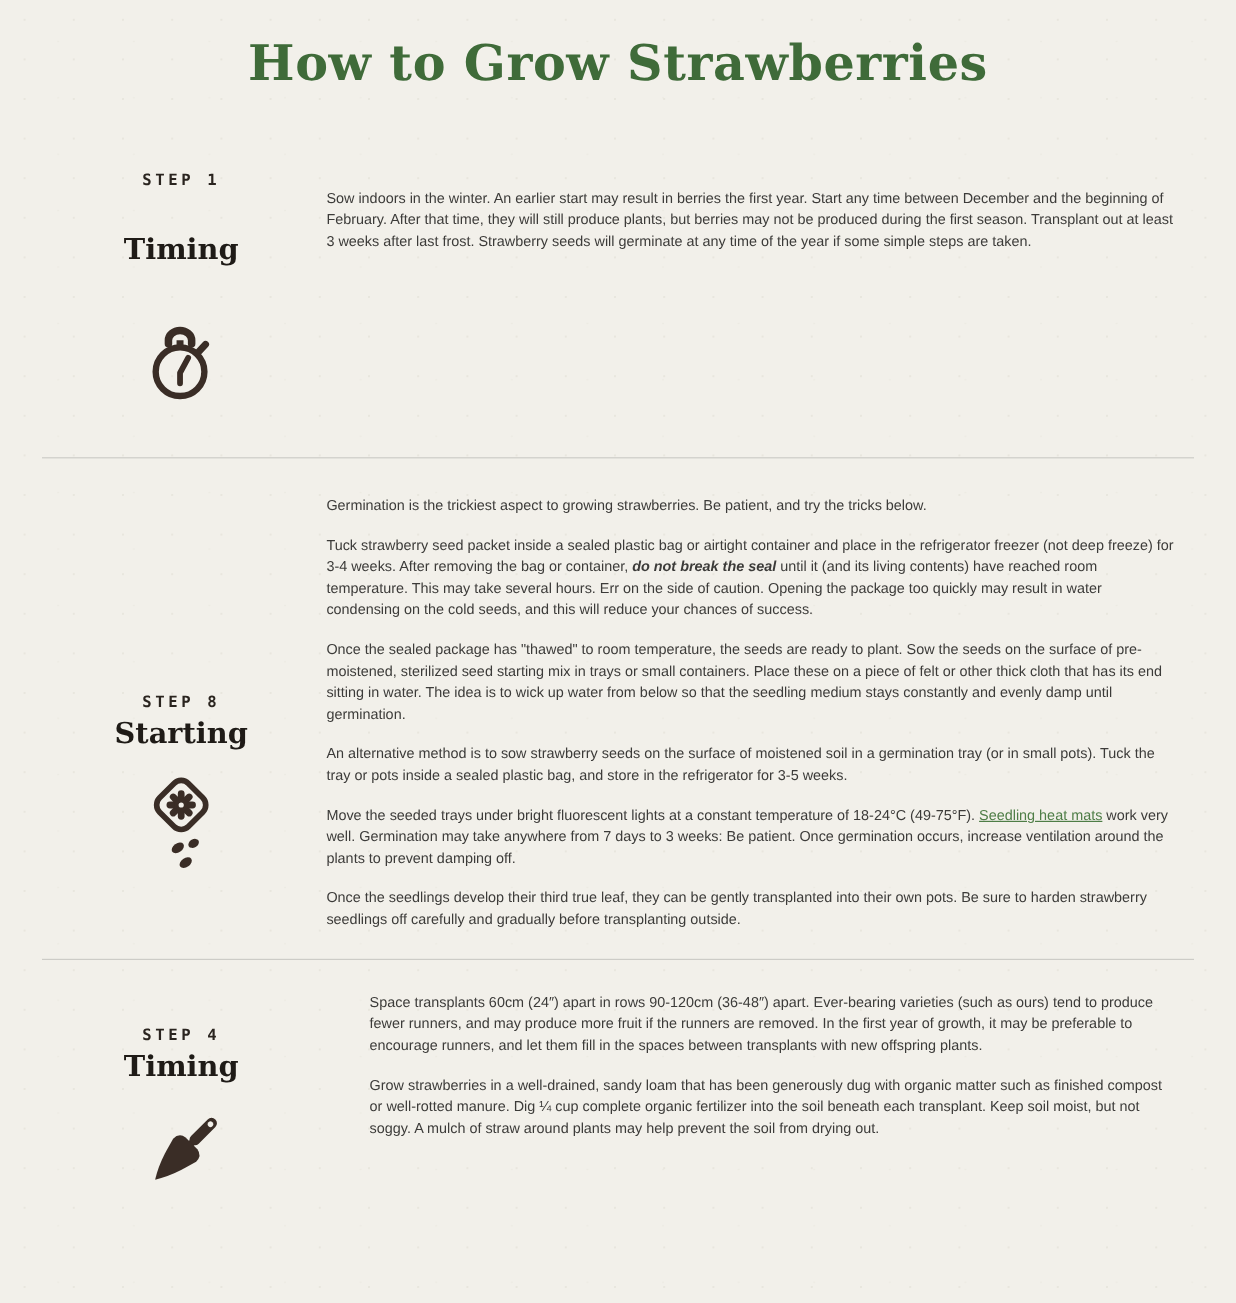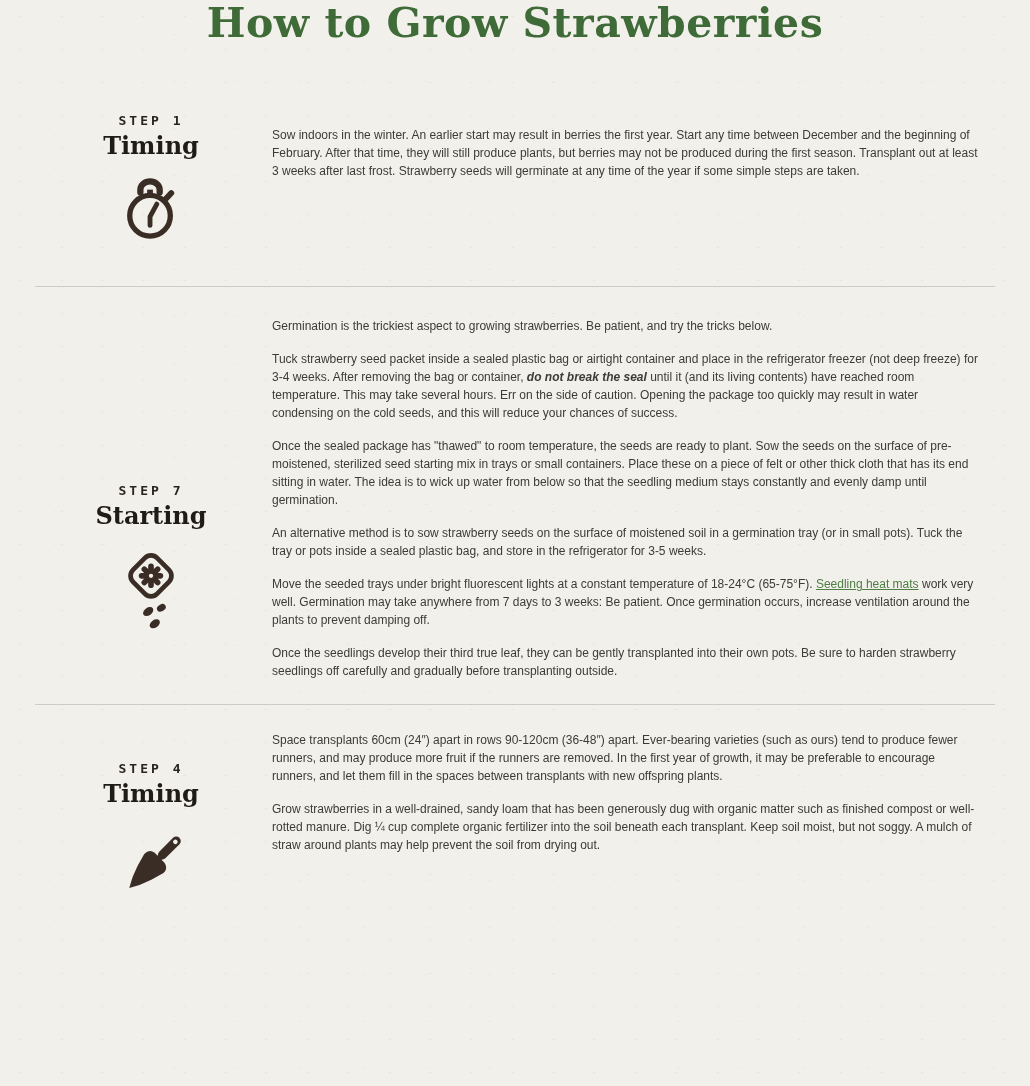--- a/index.html
+++ b/index.html
@@ -13,20 +13,21 @@
     height: 1086px;
     margin: 0 auto;
     background-color: #f2f0ea;
     background-image:
       radial-gradient(rgba(190,185,168,0.18) 1px, transparent 1.2px),
       radial-gradient(rgba(205,200,185,0.15) 1px, transparent 1.2px);
     background-size: 41px 33px, 63px 47px;
     background-position: 0 0, 17px 11px;
     overflow: hidden;
     box-sizing: border-box;
+    padding-top: 30px;
   }
   .page-title {
     margin: 0;
     text-align: center;
     font-family: "DejaVu Serif", serif;
     font-weight: 700;
     font-size: 41px;
     line-height: 1.15;
     color: #3f6b39;
     letter-spacing: 0.5px;
@@ -35,21 +36,21 @@
   .section-1 { margin-top: 58px; }
   .step-col {
     width: 272px;
     flex: none;
     box-sizing: border-box;
     display: flex;
     flex-direction: column;
     align-items: center;
     padding-left: 30px;
   }
-  .section-1 .step-col { padding-top: 8px; }
+  .section-1 .step-col { padding-top: 8px; gap: 32px; }
   .section-2 .step-col { padding-top: 196px; }
   .section-3 .step-col { padding-top: 56px; }
   .step-label {
     font-family: "DejaVu Sans Mono", monospace;
     font-weight: 700;
     font-size: 13px;
     letter-spacing: 3px;
     color: #2a241f;
   }
   .step-title {
@@ -63,21 +64,21 @@
   .text-col {
     flex: 1;
     box-sizing: border-box;
     padding-right: 48px;
     color: #3c3b39;
     font-size: 12px;
     line-height: 1.5;
   }
   .section-1 .text-col { padding-top: 21px; }
   .section-2 .text-col { padding-top: 30px; }
-  .section-3 .text-col { padding-top: 26px; }
+  .section-3 .text-col { padding-top: 26px; margin-left: 36px; }
   .text-col p { margin: 0 0 15px 0; }
   .text-col p:last-child { margin-bottom: 0; }
   .seg-bolditalic { font-weight: 700; font-style: italic; }
   a.seg-link { color: #4e7d46; text-decoration: underline; cursor: pointer; }
   .divider {
     border: none;
     border-top: 1px solid #cdccc7;
     margin: 40px 35px 0 35px;
   }
   .divider-2 { margin-top: 24px; }
@@ -108,21 +109,21 @@
     </div>
     <div class="text-col">
       <p><span>Sow indoors in the winter. An earlier start may result in berries the first year. Start any time between December and the beginning of February. After that time, they will still produce plants, but berries may not be produced during the first season. Transplant out at least 3 weeks after last frost. Strawberry seeds will germinate at any time of the year if some simple steps are taken.</span></p>
     </div>
   </div>
 
   <hr class="divider divider-1">
 
   <div class="section section-2">
     <div class="step-col">
-      <div class="step-label">STEP 7</div>
+      <div class="step-label">STEP 8</div>
       <div class="step-title">Starting</div>
       <div class="step-icon">
         <svg width="64" height="90" viewBox="0 0 68 92" aria-hidden="true">
           <rect class="ink-stroke" x="16" y="14" width="36" height="36" rx="9" stroke-width="5" transform="rotate(45 34 32)"></rect>
           <g transform="translate(34 32)">
             <g class="ink-stroke" stroke-width="6" stroke-linecap="round">
               <line x1="0" y1="-10" x2="0" y2="-6"></line>
               <line x1="7.1" y1="-7.1" x2="4.2" y2="-4.2"></line>
               <line x1="10" y1="0" x2="6" y2="0"></line>
               <line x1="7.1" y1="7.1" x2="4.2" y2="4.2"></line>
@@ -138,21 +139,21 @@
           <ellipse class="ink-fill" cx="45" cy="66" rx="5" ry="3.6" transform="rotate(-30 45 66)"></ellipse>
           <ellipse class="ink-fill" cx="38" cy="83" rx="6" ry="4" transform="rotate(-35 38 83)"></ellipse>
         </svg>
       </div>
     </div>
     <div class="text-col">
       <p><span>Germination is the trickiest aspect to growing strawberries. Be patient, and try the tricks below.</span></p>
       <p><span>Tuck strawberry seed packet inside a sealed plastic bag or airtight container and place in the refrigerator freezer (not deep freeze) for 3-4 weeks. After removing the bag or container, </span><span class="seg-bolditalic">do not break the seal</span><span> until it (and its living contents) have reached room temperature. This may take several hours. Err on the side of caution. Opening the package too quickly may result in water condensing on the cold seeds, and this will reduce your chances of success.</span></p>
       <p><span>Once the sealed package has "thawed" to room temperature, the seeds are ready to plant. Sow the seeds on the surface of pre-moistened, sterilized seed starting mix in trays or small containers. Place these on a piece of felt or other thick cloth that has its end sitting in water. The idea is to wick up water from below so that the seedling medium stays constantly and evenly damp until germination.</span></p>
       <p><span>An alternative method is to sow strawberry seeds on the surface of moistened soil in a germination tray (or in small pots). Tuck the tray or pots inside a sealed plastic bag, and store in the refrigerator for 3-5 weeks.</span></p>
-      <p><span>Move the seeded trays under bright fluorescent lights at a constant temperature of 18-24°C (65-75°F). </span><a class="seg-link">Seedling heat mats</a><span> work very well. Germination may take anywhere from 7 days to 3 weeks: Be patient. Once germination occurs, increase ventilation around the plants to prevent damping off.</span></p>
+      <p><span>Move the seeded trays under bright fluorescent lights at a constant temperature of 18-24°C (49-75°F). </span><a class="seg-link">Seedling heat mats</a><span> work very well. Germination may take anywhere from 7 days to 3 weeks: Be patient. Once germination occurs, increase ventilation around the plants to prevent damping off.</span></p>
       <p><span>Once the seedlings develop their third true leaf, they can be gently transplanted into their own pots. Be sure to harden strawberry seedlings off carefully and gradually before transplanting outside.</span></p>
     </div>
   </div>
 
   <hr class="divider divider-2">
 
   <div class="section section-3">
     <div class="step-col">
       <div class="step-label">STEP 4</div>
       <div class="step-title">Timing</div>

